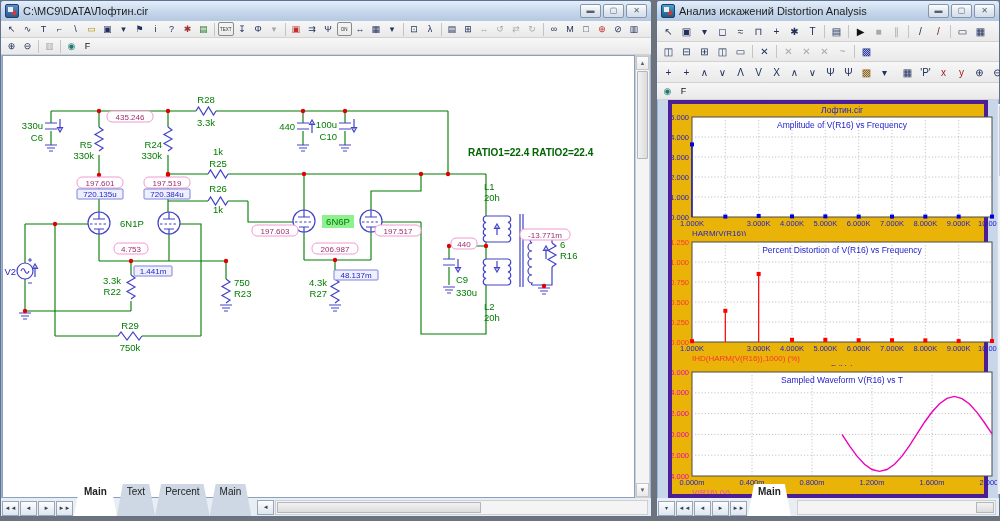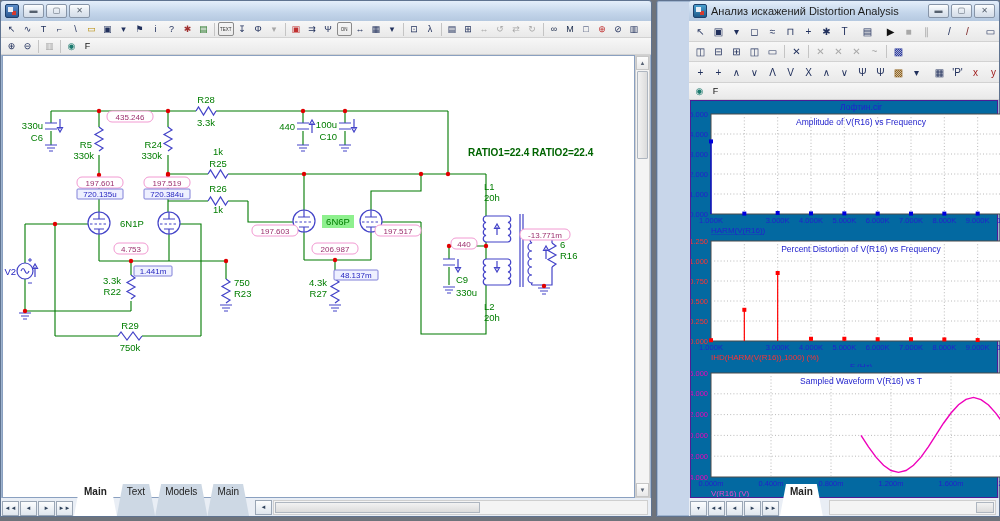--- a/index.html
+++ b/index.html
@@ -2,21 +2,21 @@
 <html><head>
 <meta charset="utf-8">
 <style>
   * { margin:0; padding:0; box-sizing:border-box; }
   html,body { width:1000px; height:521px; overflow:hidden; background:#6e737b;
     font-family:"Liberation Sans", sans-serif; }
   .window { position:absolute; top:0; height:517px; background:#c8d6ea;
     border:1px solid #5f7390; border-radius:3px 3px 0 0; display:flex; flex-direction:column;
     box-shadow:0 0 0 1px #9fb4cf inset; }
   #left-window { left:0; width:652px; }
-  #right-window { left:656px; width:344px;padding-left:32px; }
+  #right-window { left:656px; width:344px; }
   .titlebar { height:20px; display:flex; align-items:center; padding:0 4px; gap:4px;
     background:linear-gradient(#e4eefa,#c3d5ea 60%,#b5c9e0); border-radius:3px 3px 0 0;
     font-size:11px; color:#1c1c1c; flex:0 0 auto; }
   .titletext { flex:1; white-space:nowrap; overflow:hidden; }
   .winbtns { display:flex; gap:2px; }
   .winbtn { width:21px; height:14px; border:1px solid #8795a8; border-radius:2px;
     background:linear-gradient(#fdfefe,#e6ecf3 45%,#d3dce8); font-size:8px; line-height:12px;
     text-align:center; color:#55606e; }
   .appicon { width:14px; height:14px; position:relative; background:linear-gradient(#5b8dc9,#2d5a94);
     border:1px solid #1d3f6b; border-radius:2px; }
@@ -45,40 +45,41 @@
     flex:0 0 auto; gap:0; }
   .navbtn { width:17px; height:15px; border:1px solid #9aa6b5; background:linear-gradient(#fcfdfe,#dfe6ee);
     font-size:6px; text-align:center; line-height:13px; color:#30435c; margin-right:1px; }
   .tab { height:32px; padding:0 10px; font-size:10px; line-height:15px; color:#222;
     clip-path:polygon(6px 0,calc(100% - 6px) 0,100% 100%,0 100%); background:#cdd8e4; }
   .tab.active { background:#ffffff; font-weight:bold; }
   .hscroll { flex:1; height:15px; margin:0 2px 1px 6px; display:flex; align-items:stretch; }
   .htrack { flex:1; background:#f4f4f4; border:1px solid #cfcfcf; position:relative; }
   .hthumb { position:absolute; top:1px; bottom:1px; left:1px; width:55%;
     background:linear-gradient(#f2f2f2,#dcdcdc); border:1px solid #aeb6c0; }
-  .chartpanel { flex:1; background:#0369a1; border:1px solid #4c1d95; margin:0 1px; position:relative;
+  .chartpanel { flex:1; background:#eab308; border:4px solid #4c1d95; margin:0 11px; position:relative;
     display:flex; min-height:0; }
   .charts { flex:1; display:flex; flex-direction:column; }
   .chartsvg { display:block; }
   .rvscroll { width:12px; background:#eef2f8; border-left:1px solid #d4dce6; }
   .rvthumb { margin:2px 1px; height:70px; background:#dbe4f0; border:1px solid #c0ccdb; }
   text { font-family:"Liberation Sans", sans-serif; }
   .gl { font-size:9.5px; fill:#007d00; }
   .glb { font-size:10px; font-weight:600; fill:#006400; }
   .nv rect { fill:#ffffff; stroke:#f29ad2; stroke-width:1; }
   .nv text { font-size:8px; fill:#9c2f6e; text-anchor:middle; }
   .cl rect { fill:#eef0ff; stroke:#8080d8; stroke-width:1; }
   .cl text { font-size:8px; fill:#2525c0; text-anchor:middle; }
 </style>
 </head>
 <body>
 
 <div class="window" id="left-window">
   <div class="titlebar">
     <div class="appicon"></div>
+    <div class="titletext">C:\MC9\DATA\Лофтин.cir</div>
     <div class="winbtns">
       <div class="winbtn">▬</div>
       <div class="winbtn">▢</div>
       <div class="winbtn">✕</div>
     </div>
   </div>
   <div class="toolbar tb-l">
       <div class="tbtn" title="select-tool">↖</div>
       <div class="tbtn" title="wire-mode">∿</div>
       <div class="tbtn" title="text-mode">T</div>
@@ -368,21 +369,21 @@
   </div>
 
   <div class="tabbar">
     <div class="navbtn">◄◄</div>
     <div class="navbtn">◄</div>
     <div class="navbtn">►</div>
     <div class="navbtn">►►</div>
     <div id="left-tabs" style="display:flex;">
         <div class="tab active">Main</div>
         <div class="tab">Text</div>
-        <div class="tab">Models</div>
+        <div class="tab">Percent</div>
         <div class="tab">Main</div>
       </div>
     <div class="hscroll">
       <div class="navbtn">◄</div>
       <div class="htrack">
           <div class="hthumb"></div>
         </div>
     </div>
   </div>
 </div>

